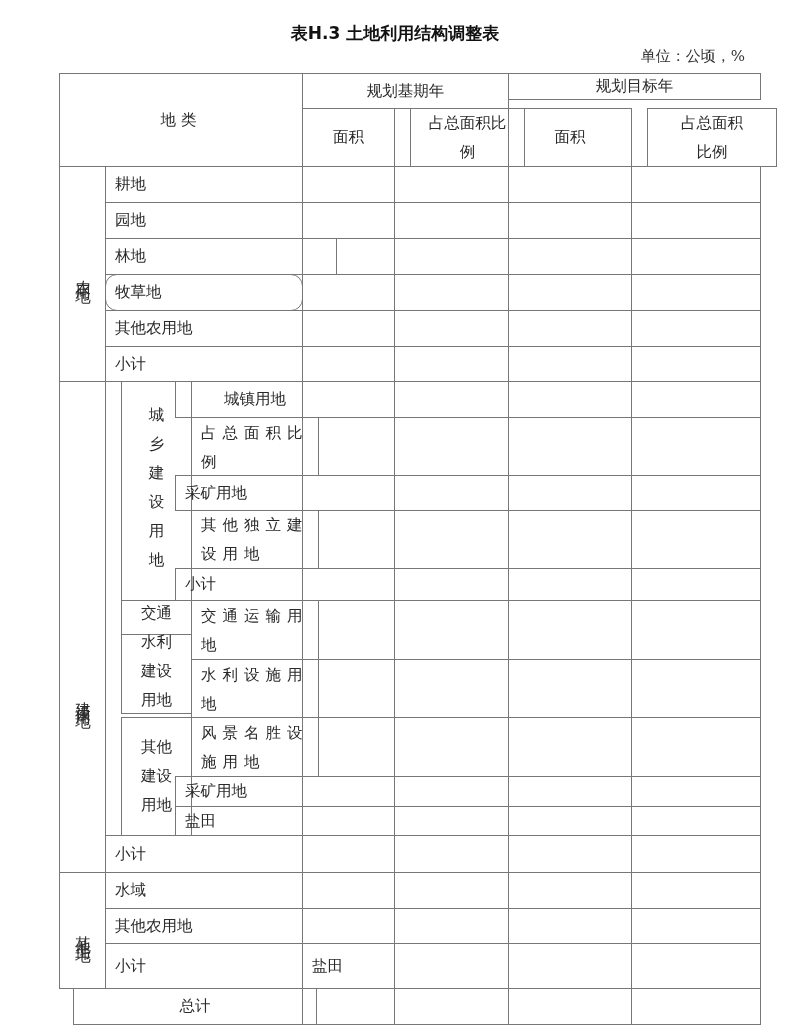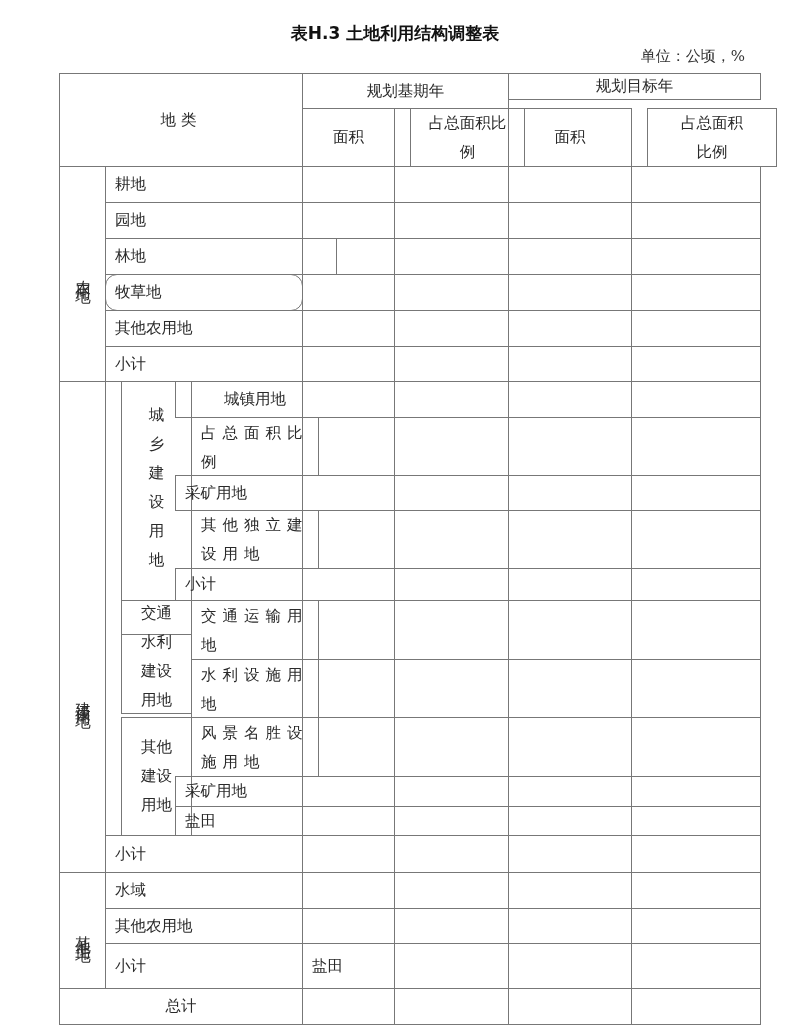--- a/index.html
+++ b/index.html
@@ -62,21 +62,21 @@
   <div class="cell lt wrap" style="left:175px;top:600px;width:128px;height:60px;letter-spacing:6px;">交通运输用地</div>
   <div class="cell lt wrap" style="left:175px;top:659px;width:128px;height:59px;letter-spacing:6px;">水利设施用地</div>
   <div class="cell lt wrap" style="left:175px;top:717px;width:128px;height:60px;letter-spacing:6px;">风景名胜设施用地</div>
   <div class="cell l" style="left:175px;top:776px;width:128px;height:31px;">采矿用地</div>
   <div class="cell l" style="left:175px;top:806px;width:128px;height:30px;">盐田</div>
 
   <div class="cell l" style="left:105px;top:835px;width:198px;height:38px;">小计</div>
   <div class="cell l" style="left:105px;top:872px;width:198px;height:37px;">水域</div>
   <div class="cell l" style="left:105px;top:908px;width:198px;height:36px;">其他农用地</div>
   <div class="cell l" style="left:105px;top:943px;width:198px;height:46px;">小计</div>
-  <div class="cell c" style="left:59px;top:988px;width:244px;height:37px;">总计</div>
+  <div class="cell c" style="left:73px;top:988px;width:244px;height:37px;">总计</div>
 
   <div id="grid">
       <div class="cell l" style="left: 302px; top: 166px; width: 93px; height: 37px;"></div>
       <div class="cell l" style="left: 394px; top: 166px; width: 115px; height: 37px;"></div>
       <div class="cell l" style="left: 508px; top: 166px; width: 124px; height: 37px;"></div>
       <div class="cell l" style="left: 631px; top: 166px; width: 130px; height: 37px;"></div>
       <div class="cell l" style="left: 302px; top: 202px; width: 93px; height: 37px;"></div>
       <div class="cell l" style="left: 394px; top: 202px; width: 115px; height: 37px;"></div>
       <div class="cell l" style="left: 508px; top: 202px; width: 124px; height: 37px;"></div>
       <div class="cell l" style="left: 631px; top: 202px; width: 130px; height: 37px;"></div>

